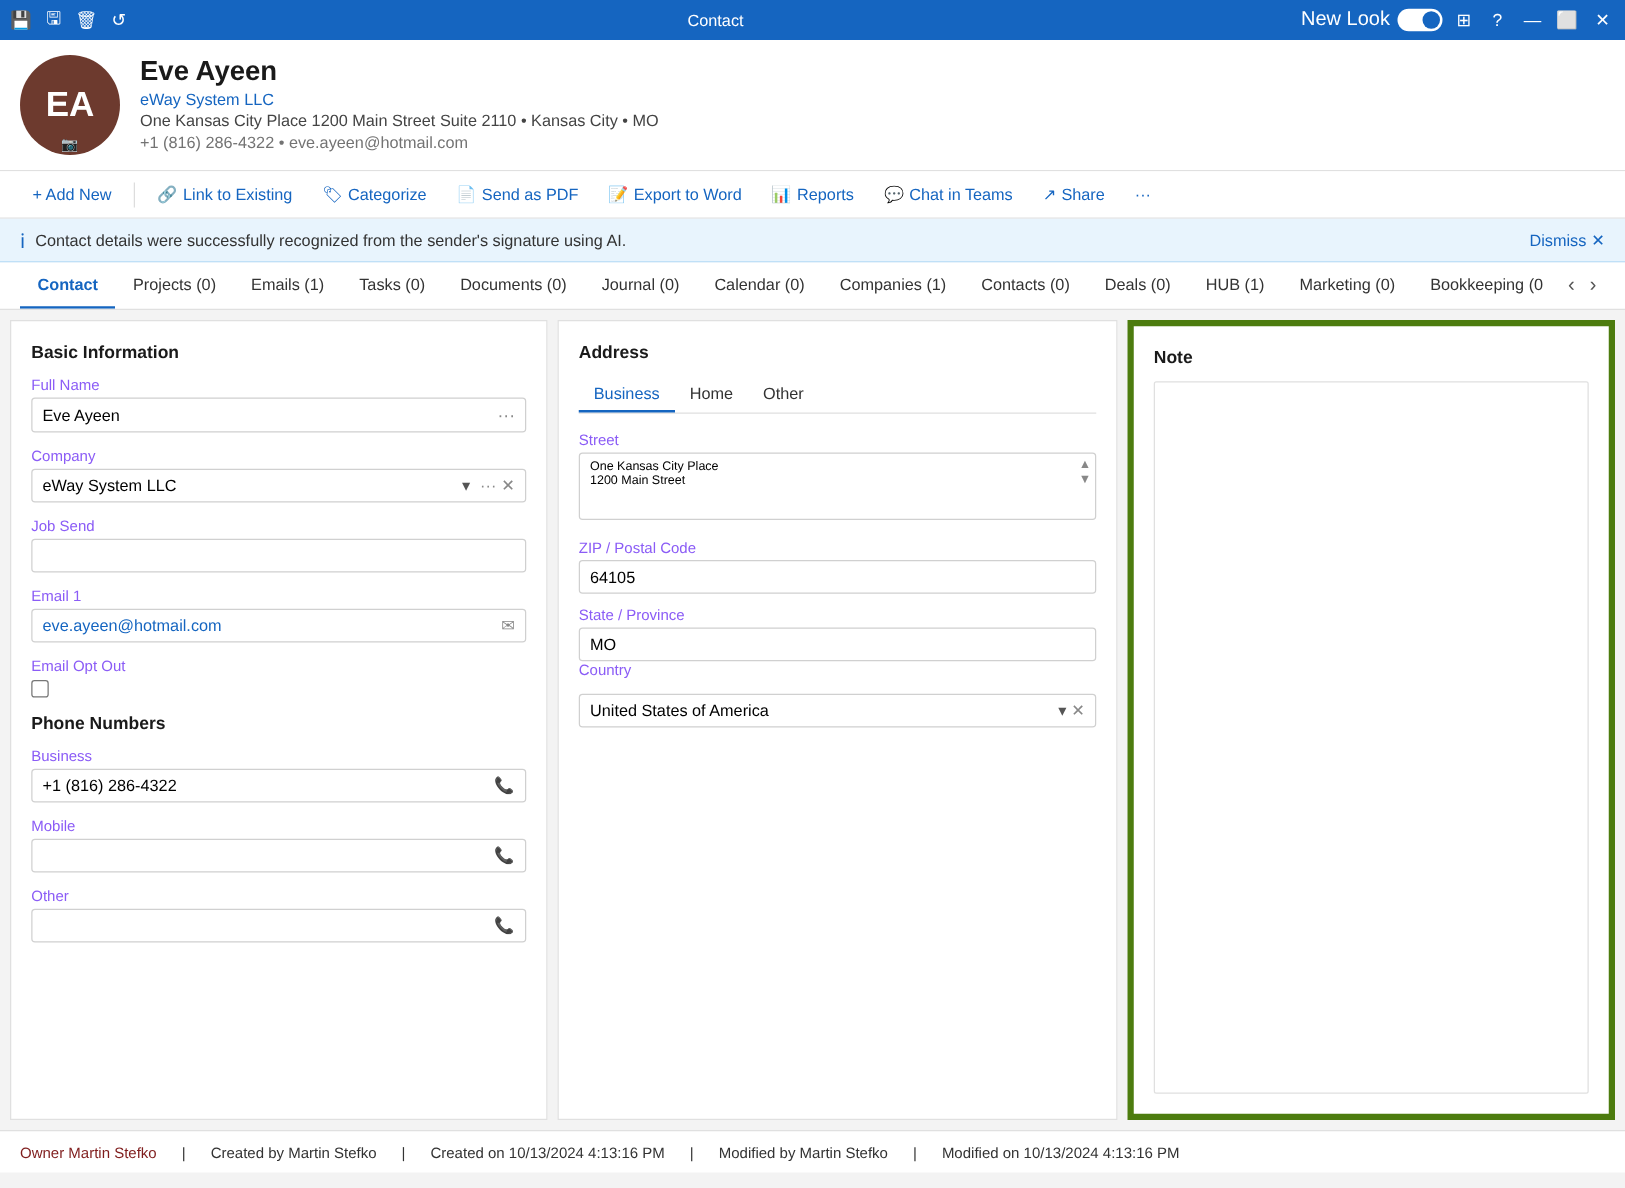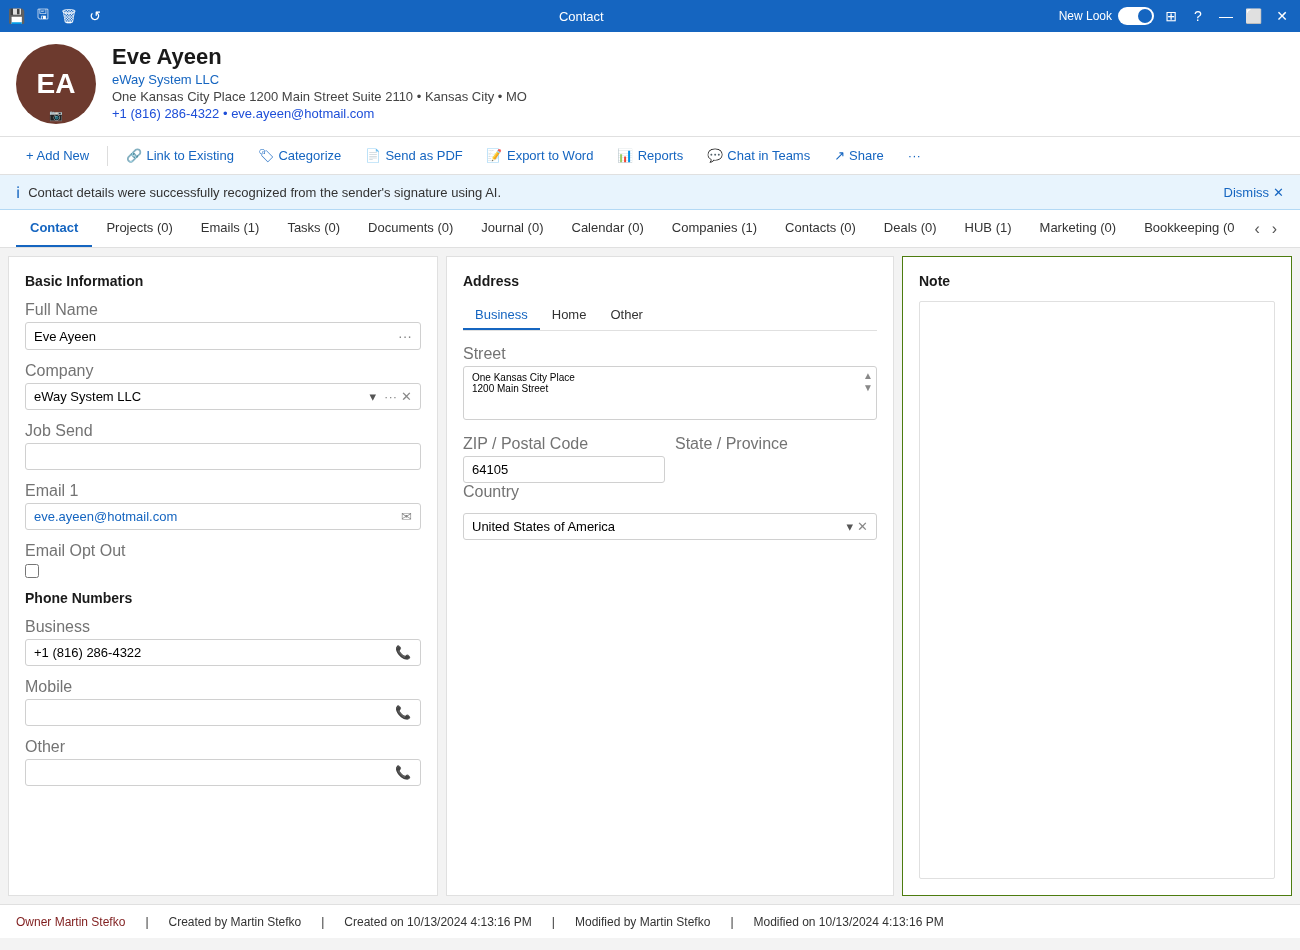--- a/index.html
+++ b/index.html
@@ -12,38 +12,38 @@
       display: flex;
       align-items: center;
       justify-content: space-between;
       padding: 0 8px;
       color: white;
     }
     .title-bar-left { display: flex; gap: 8px; align-items: center; }
     .title-bar-icon { width: 18px; height: 18px; display: flex; align-items: center; justify-content: center; font-size: 14px; color: white; cursor: pointer; }
     .title-bar-center { font-size: 13px; font-weight: 500; }
     .title-bar-right { display: flex; align-items: center; gap: 8px; }
-    .new-look-toggle { display: flex; align-items: center; gap: 6px; font-size: 12px; }
+    .new-look-toggle { display: flex; align-items: center; gap: 6px; font-size: 16px; }
     .toggle-switch { width: 36px; height: 18px; background: white; border-radius: 9px; position: relative; }
     .toggle-knob { width: 14px; height: 14px; background: #1565c0; border-radius: 50%; position: absolute; right: 2px; top: 2px; }
     .win-btn { width: 20px; height: 20px; display: flex; align-items: center; justify-content: center; color: white; font-size: 14px; cursor: pointer; }
 
     
     .header {
       background: white;
       padding: 12px 16px;
       border-bottom: 1px solid #e0e0e0;
     }
     .contact-header { display: flex; align-items: flex-start; gap: 16px; }
     .avatar { width: 80px; height: 80px; background: #6d3a2e; border-radius: 50%; display: flex; align-items: center; justify-content: center; color: white; font-size: 28px; font-weight: bold; position: relative; flex-shrink: 0; }
     .avatar-camera { position: absolute; bottom: 2px; left: 50%; transform: translateX(-50%); font-size: 11px; color: #ccc; }
     .contact-info h2 { font-size: 22px; font-weight: 600; color: #1a1a1a; margin-bottom: 2px; }
     .contact-info .company-name { color: #1565c0; font-size: 13px; margin-bottom: 2px; }
     .contact-info .address { color: #444; font-size: 13px; margin-bottom: 2px; }
-    .contact-info .contact-details { color: #1d4ed8; font-size: 13px; }
+    .contact-info .contact-details { color: #737373; font-size: 13px; }
 
     
     .toolbar {
       background: white;
       padding: 6px 16px;
       border-bottom: 1px solid #e0e0e0;
       display: flex;
       align-items: center;
       gap: 4px;
     }
@@ -108,21 +108,21 @@
     .left-panel {
       background: white;
       width: 430px;
       flex-shrink: 0;
       border: 1px solid #e0e0e0;
       padding: 16px;
       overflow-y: auto;
     }
     .section-title { font-size: 14px; font-weight: 600; color: #1a1a1a; margin-bottom: 12px; }
     .field-group { margin-bottom: 12px; }
-    .field-label { font-size: 16px; color: #737373; margin-bottom: 3px; }
+    .field-label { font-size: 12px; color: #8b5cf6; margin-bottom: 3px; }
     .field-row { display: flex; align-items: center; border: 1px solid #d0d0d0; border-radius: 3px; padding: 5px 8px; }
     .field-row input { flex: 1; border: none; outline: none; font-size: 13px; background: transparent; }
     .field-row .dots { color: #888; font-size: 14px; margin-left: 4px; cursor: pointer; }
 
     .company-field { display: flex; align-items: center; border: 1px solid #d0d0d0; border-radius: 3px; padding: 5px 8px; }
     .company-field input { flex: 1; border: none; outline: none; font-size: 13px; }
     .company-field .chevron { color: #555; margin-right: 4px; cursor: pointer; }
     .company-field .dots { color: #888; margin: 0 4px; cursor: pointer; }
     .company-field .close { color: #888; cursor: pointer; }
 
@@ -152,36 +152,36 @@
 
     .street-field { position: relative; }
     .street-field textarea {
       width: 100%; border: 1px solid #d0d0d0; border-radius: 3px;
       padding: 5px 24px 5px 8px; font-size: 10px; resize: none; height: 54px;
     }
     .street-arrows { position: absolute; right: 4px; top: 4px; display: flex; flex-direction: column; }
     .arrow-btn { background: none; border: none; cursor: pointer; color: #888; font-size: 10px; line-height: 12px; }
 
     .city-field input { width: 100%; border: 1px solid #d0d0d0; border-radius: 3px; padding: 5px 8px; font-size: 13px; }
-    .zip-state { display: flex; gap: 10px; margin-top: 12px; }
+    .zip-state { display: flex; gap: 10px; margin-top: 12px; flex-direction: column; }
     .zip-state .zip-group { flex: 1; }
     .zip-state .state-group { flex: 1; }
     .zip-state input { width: 100%; border: 1px solid #d0d0d0; border-radius: 3px; padding: 5px 8px; font-size: 13px; }
 
     .country-field { display: flex; align-items: center; border: 1px solid #d0d0d0; border-radius: 3px; padding: 5px 8px; margin-top: 12px; }
     .country-field input { flex: 1; border: none; outline: none; font-size: 13px; }
     .country-field .chevron { color: #555; margin-right: 4px; cursor: pointer; }
     .country-field .close { color: #888; cursor: pointer; }
 
     
     .right-panel {
       background: white;
       width: 390px;
       flex-shrink: 0;
-      border: 1px solid #4d7c0f;
+      border: 5px solid #4d7c0f;
       padding: 16px;
       display: flex;
       flex-direction: column;
     }
     .note-area {
       flex: 1;
       border: 1px solid #e0e0e0;
       border-radius: 2px;
       resize: none;
       font-size: 13px;
@@ -416,20 +416,21 @@
     </div>
 
 
     <div class="zip-state">
       <div class="zip-group">
         <div class="field-label">ZIP / Postal Code</div>
         <input type="text" value="64105" style="">
       </div>
       <div class="state-group">
         <div class="field-label">State / Province</div>
+        <input type="text" value="MO" style="">
       </div>
     </div>
 
     <div class="field-group">
       <div class="field-label">Country</div>
       <div class="country-field">
         <input type="text" value="United States of America" style="">
         <span class="chevron">▾</span>
         <span class="close">✕</span>
       </div>

